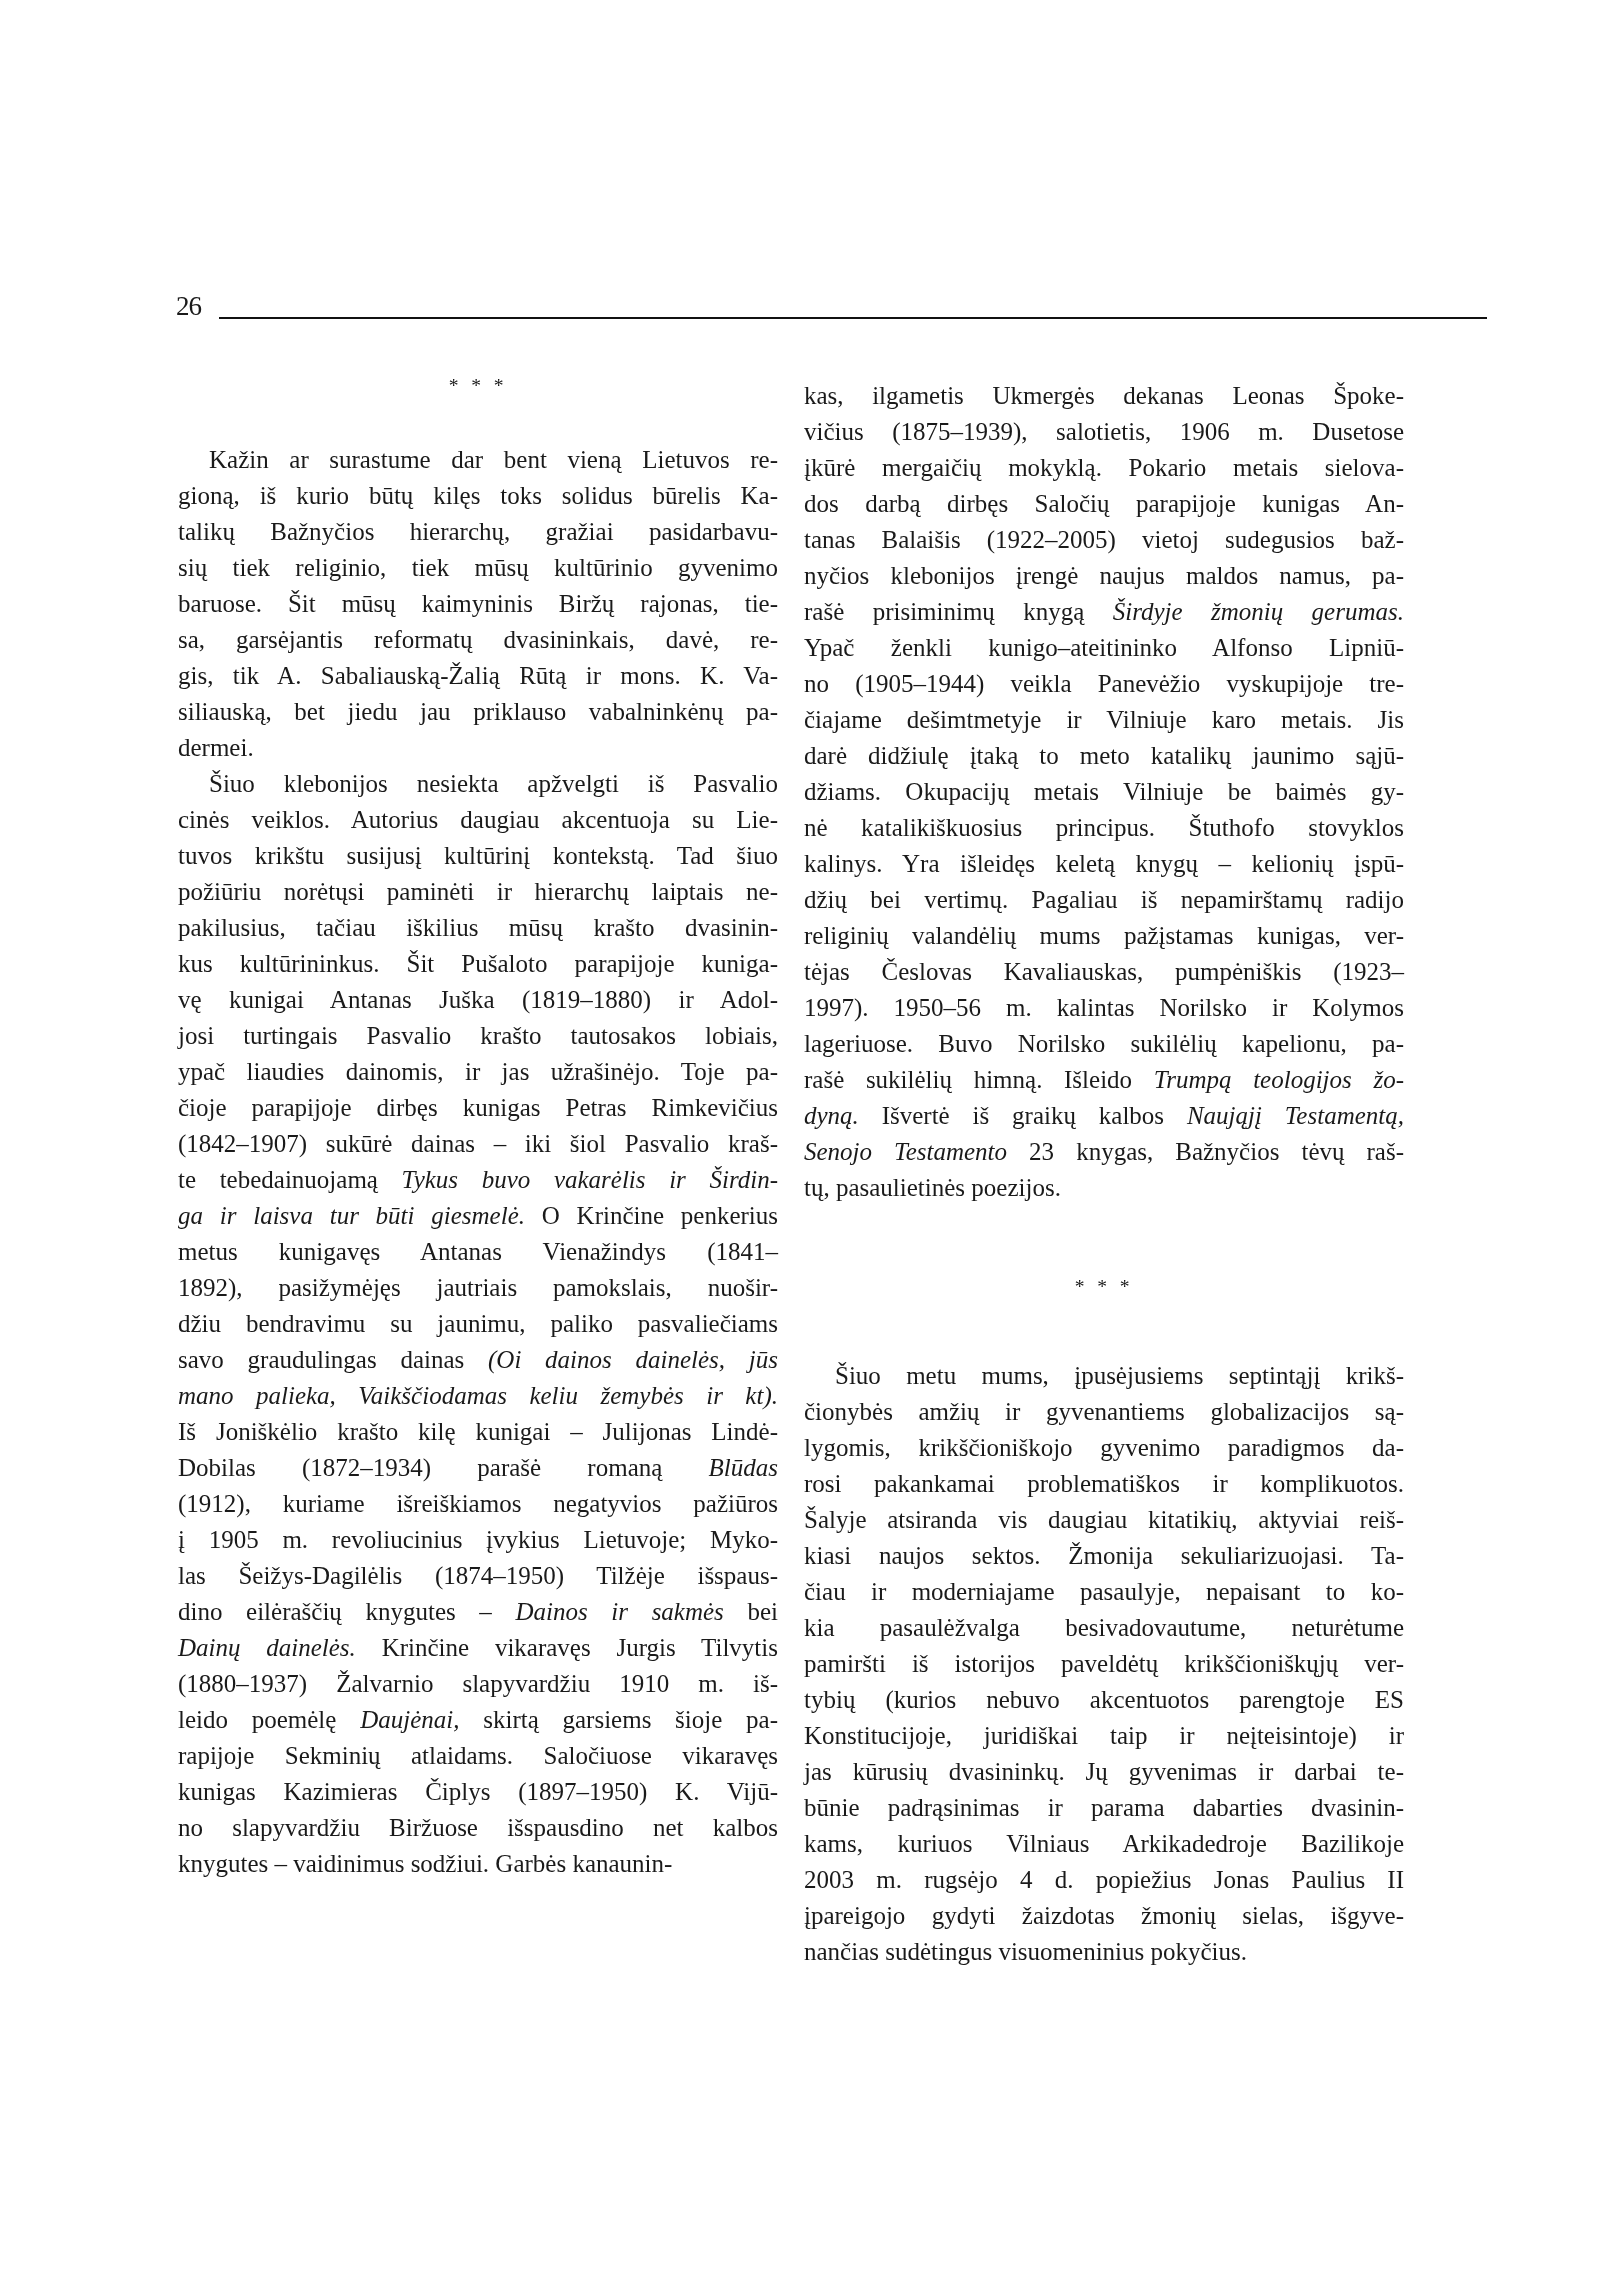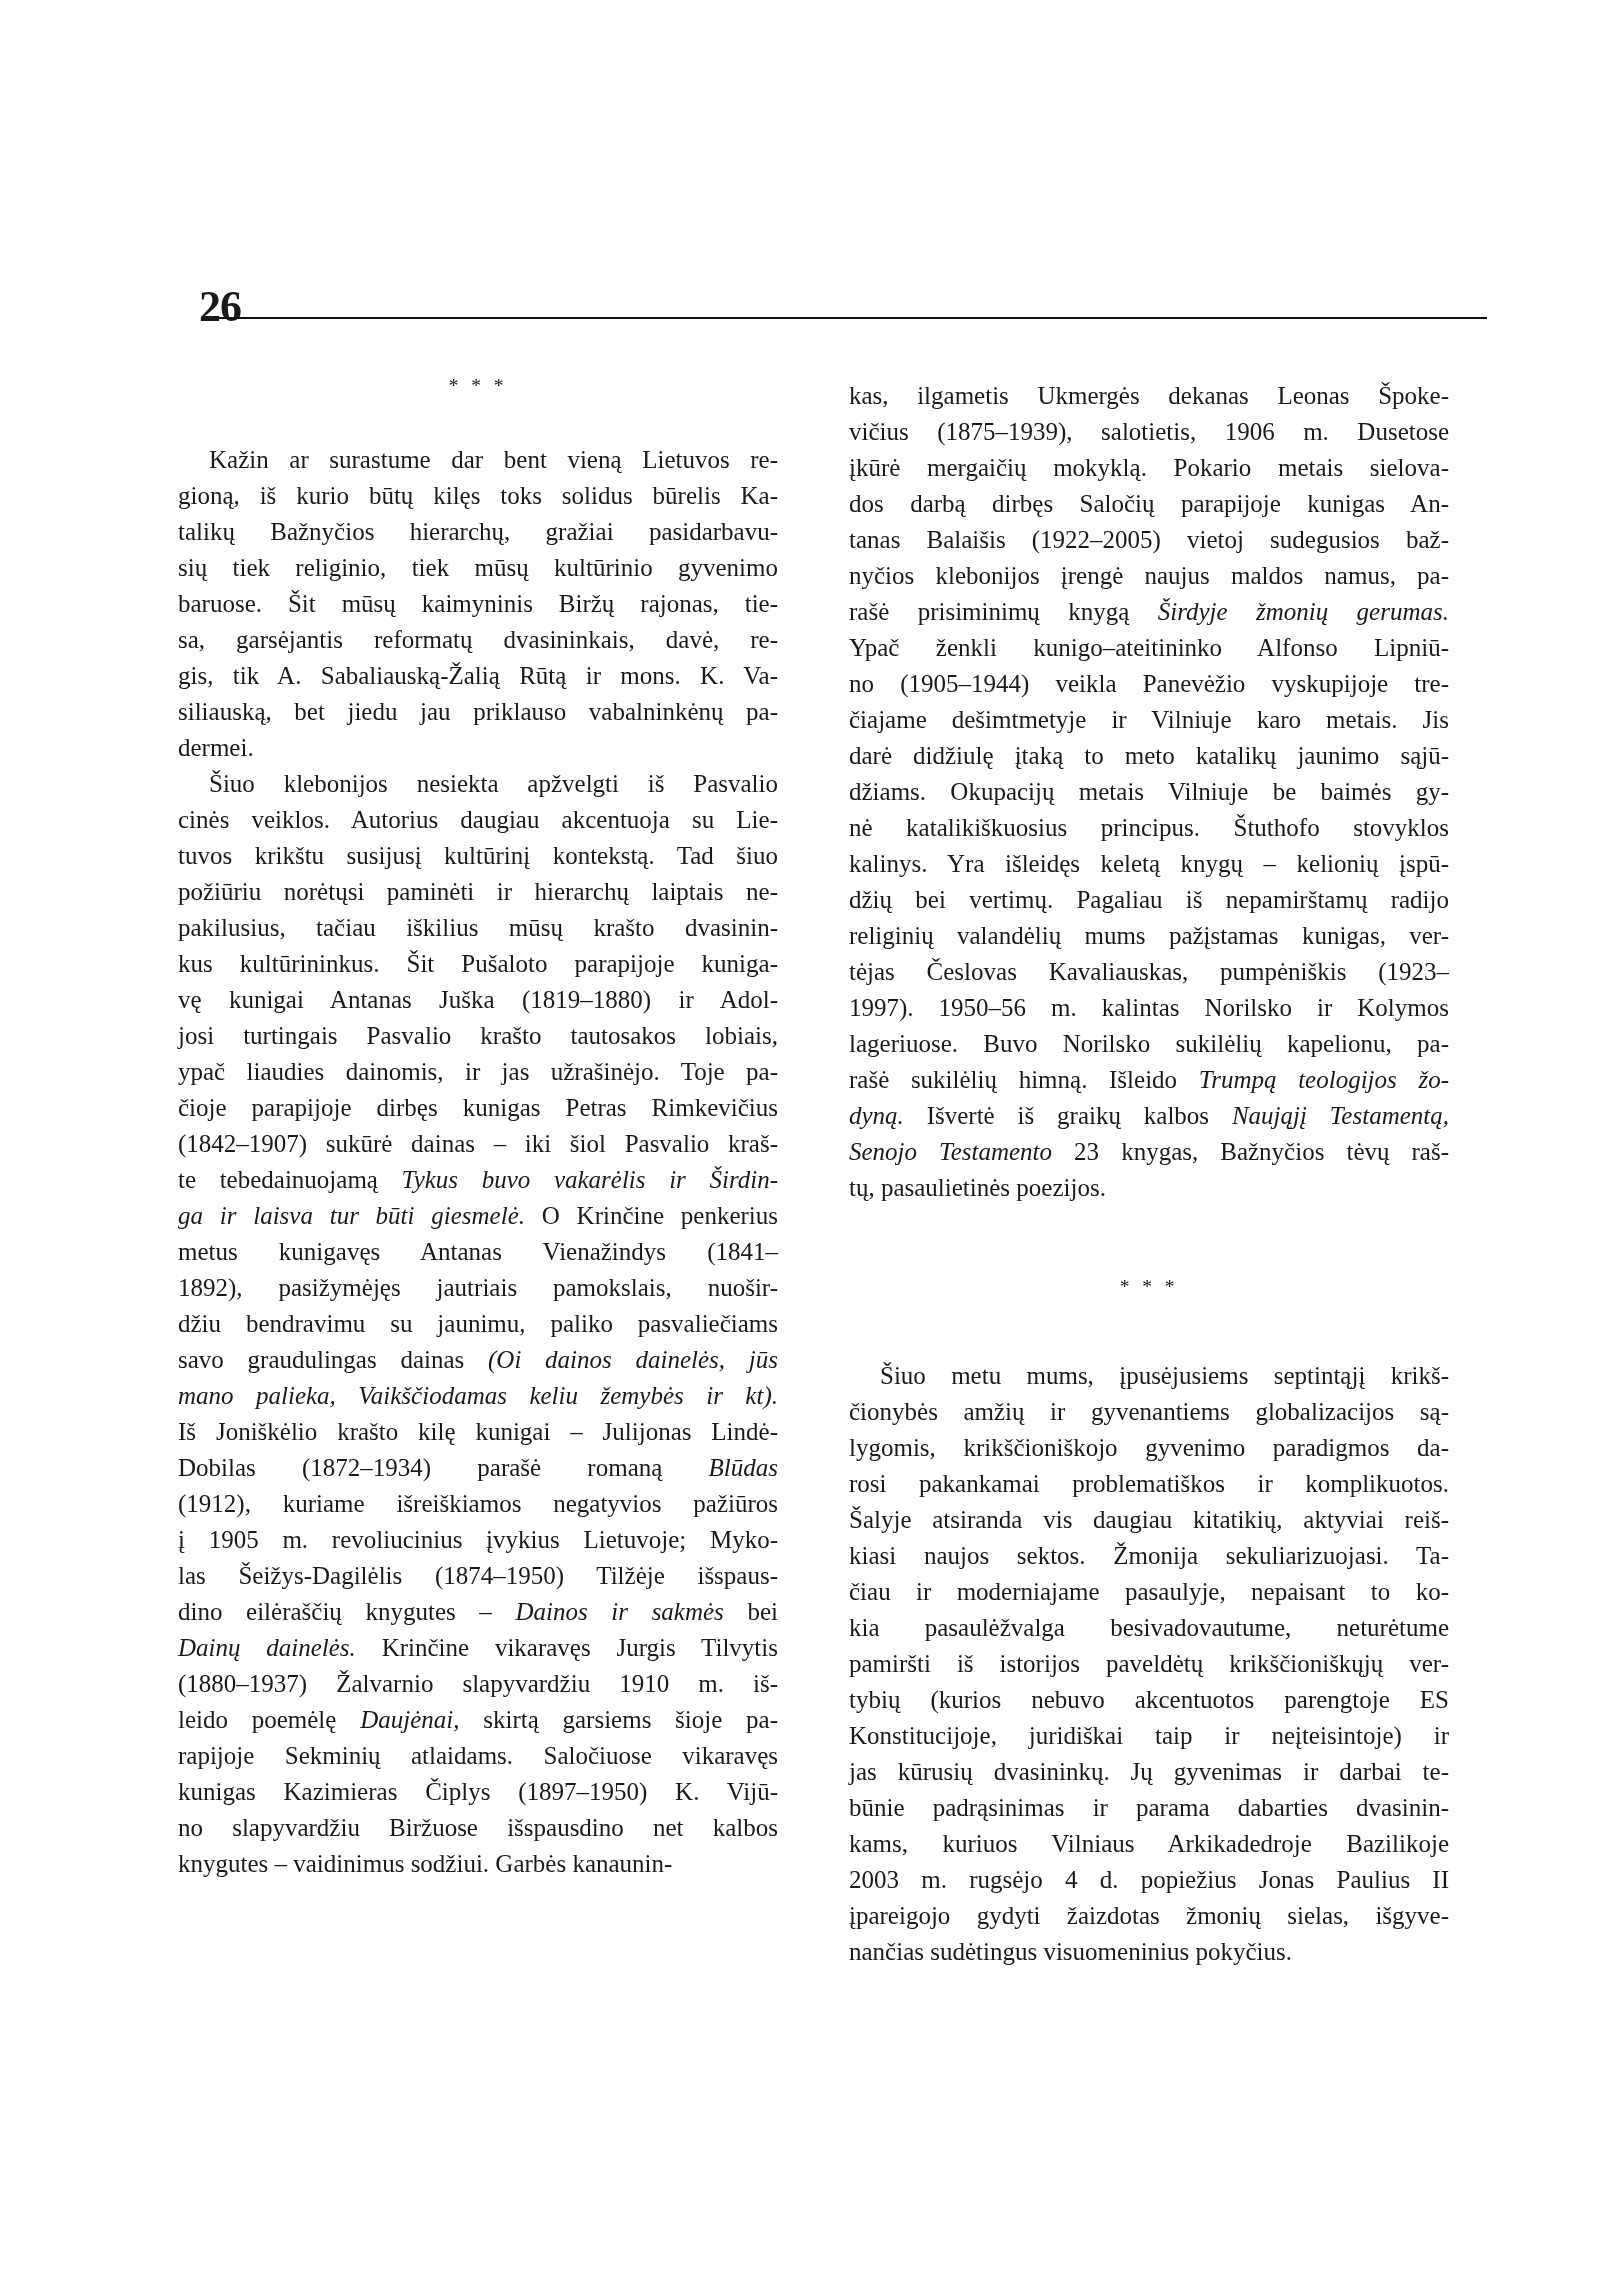--- a/index.html
+++ b/index.html
@@ -1,24 +1,24 @@
 <!DOCTYPE html>
 <html><head>
 <meta charset="utf-8">
 <style>
   html, body { margin: 0; padding: 0; background: #ffffff; }
   body { width: 1622px; height: 2293px; position: relative; overflow: hidden; color: #1a1a1a;
          font-family: "Liberation Serif", "DejaVu Serif", serif; }
   .header { position: absolute; left: 176px; top: 290px; width: 1311px; height: 33px; }
-  .page-num { position: absolute; left: 0; top: 0; font-size: 44px; font-weight: bold; letter-spacing: -1px; line-height: 33px; margin-left: 23px; }
+  .page-num { position: absolute; left: 0; top: 0; font-size: 27px; font-weight: normal; letter-spacing: -1px; line-height: 33px; }
   .rule { position: absolute; left: 43px; right: 0; top: 27.4px; border-top: 2.9px solid #111; }
   .col { position: absolute; top: 372px; width: 600px; font-size: 25px; line-height: 36px;
          text-align: justify; hyphens: manual; }
   .col-left { left: 178px; }
-  .col-right { left: 849px; top: 378px; }
+  .col-right { left: 804px; top: 378px; }
   .stars { text-align: center; font-size: 19.6px; letter-spacing: 3.9px; line-height: 19.6px; }
   .stars-left { margin: 3.9px 0 47px 0; }
   .stars-right { margin: 71px 0 61px 0; }
   .line { display: block; text-align-last: justify; white-space: nowrap; }
   .line.last { text-align-last: left; }
   i { }
 </style>
 </head>
 <body>
 

